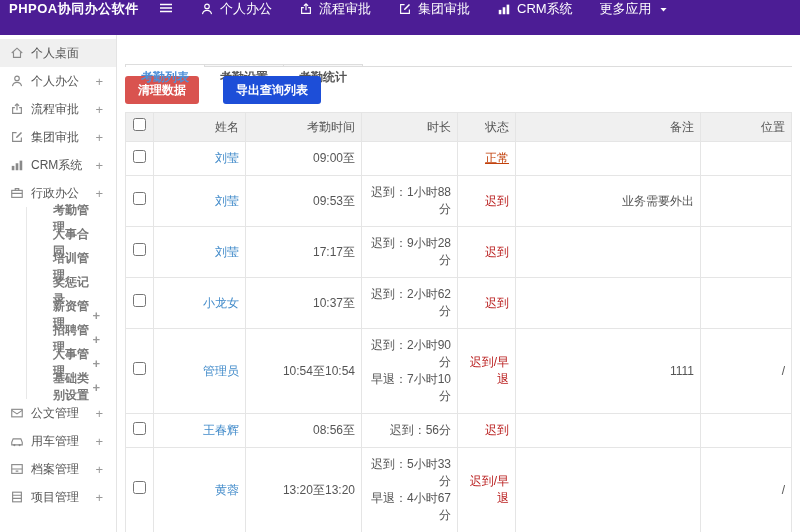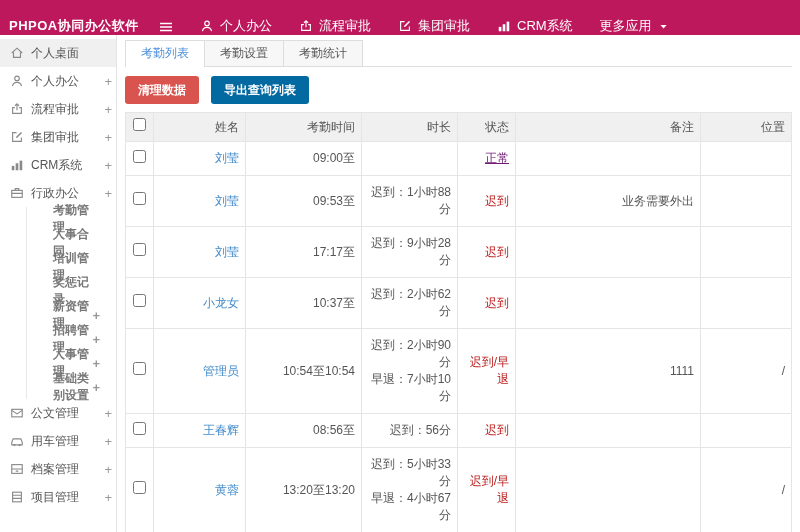--- a/index.html
+++ b/index.html
@@ -1,70 +1,70 @@
 <!DOCTYPE html>
 <html><head>
 <meta charset="utf-8">
 <style>
   * { box-sizing: border-box; margin: 0; padding: 0; }
   html,body { width:800px; height:532px; overflow:hidden; }
   body { font-family:"Liberation Sans","DejaVu Sans",sans-serif; font-size:12px; color:#555; background:#fff; }
 
   
-  .topbar { height:35px; background:#be185d; color:#fff; display:flex; align-items:flex-end; }
+  .topbar { height:35px; background:#4c1d95; color:#fff; display:flex; align-items:flex-start; }
   .logo { width:158px; padding-left:9px; font-size:13px; font-weight:bold; letter-spacing:.5px; }
   .hamburger { width:20px; margin-right:22px; cursor:pointer; display:flex; align-items:center; }
   .nav { display:flex; align-items:center; gap:27px; }
   .nav-item { display:flex; align-items:center; gap:6px; font-size:13px; cursor:pointer; white-space:nowrap; }
   .nav-item .icon, .hamburger .icon { display:flex; align-items:center; }
 
   
   .sidebar { position:absolute; left:0; top:35px; bottom:0; width:117px; background:#fff;
              border-right:1px solid #e4e4e4; padding-top:4px; overflow:hidden; }
-  .side-item { height:28px; display:flex; align-items:center; padding:0 4px 0 10px; cursor:pointer; color:#555; }
+  .side-item { height:28px; display:flex; align-items:center; padding:0 13px 0 10px; cursor:pointer; color:#555; }
   .side-item.active { background:#f0f0f0; }
   .side-item .icon { color:#8a8a8a; margin-right:7px; display:flex; align-items:center; }
   .side-item .lab { flex:1; font-size:12px; }
   .expand { color:#999; font-size:13px; }
   .sub { margin-left:26px; border-left:1px solid #e8e8e8; }
   .sub-item { height:24px; display:flex; align-items:center; padding:0 16px 0 26px; color:#777; cursor:pointer;font-weight:bold; }
   .sub-item span:first-child { flex:1; }
 
   
   .content { position:absolute; left:118px; top:35px; right:0; bottom:0; padding:5px 8px 0 7px; background:#fff; overflow:hidden; }
 
   .tabs { display:flex; border-bottom:1px solid #ddd; height:27px; }
   .tab { padding:0 15px; line-height:25px; border:1px solid #ddd; border-bottom:none; background:#f7f7f7;
-         font-weight:normal; color:#555; cursor:pointer; margin-right:-1px; }
+         font-weight:bold; color:#555; cursor:pointer; margin-right:-1px;margin-top:24px; }
   .tab.active { background:#fff; color:#4d90d9; position:relative; }
   .tab.active:after { content:""; position:absolute; left:0; right:0; bottom:-1px; height:1px; background:#fff; }
 
   .filterbar { margin-top:0; background:#f4f4f4; border:1px solid #e7e7e7; border-top:none; height:34px;
                display:flex; align-items:center; padding:0 8px; }
   .flabel { font-weight:bold; color:#4a4a4a; margin-right:6px; white-space:nowrap; }
   .inp-name { width:172px; height:25px; border:1px solid #67a9dd; border-radius:3px; padding:0 6px; outline:none; background:#fff; }
   .inp-date { width:80px; height:24px; border:1px solid #ccc; border-radius:3px; background:#ebebeb; padding:0 6px; }
   .flabel.date { margin-left:22px; }
   .to { margin:0 10px; color:#4a4a4a; font-weight:bold; }
   .btn { border:none; border-radius:3px; color:#fff; font-weight:bold; font-size:12px; cursor:pointer; height:26px; padding:0 13px; }
   .btn-search { background:#428bca; margin-left:26px; }
-  .actionbar { margin:9px 0 8px 0; display:flex; gap:12px; }
+  .actionbar { margin:9px 0 8px 0; display:flex; gap:24px; }
   .btn-clean { background:#d9534f; height:28px; }
-  .btn-export { background:#0369a1; height:28px; }
+  .btn-export { background:#1d4ed8; height:28px; }
 
   
   table { width:100%; border-collapse:collapse; table-layout:fixed; }
   th, td { border:1px solid #e5e5e5; padding:8px 6px; text-align:right; vertical-align:middle;
            font-size:12px; font-weight:normal; line-height:17px; overflow:hidden; }
   thead th { background:#f0f0f0; color:#555; padding:5px 6px; }
   .col-check { width:28px; text-align:center; padding:5px 2px; }
   td.col-check { text-align:center; }
   .name-link { color:#428bca; cursor:pointer; }
   .st-late { color:#b91c1c; }
-  .st-normal { color:#701a75;text-decoration:underline; }
+  .st-normal { color:#c2410c;text-decoration:underline; }
   input[type=checkbox] { width:13px; height:13px; }
 </style>
 </head>
 <body>
 
 <div class="topbar">
   <div class="logo">PHPOA协同办公软件</div>
   <div class="hamburger">
       <span class="icon">
         <svg viewBox="0 0 16 16" width="16" height="16">

